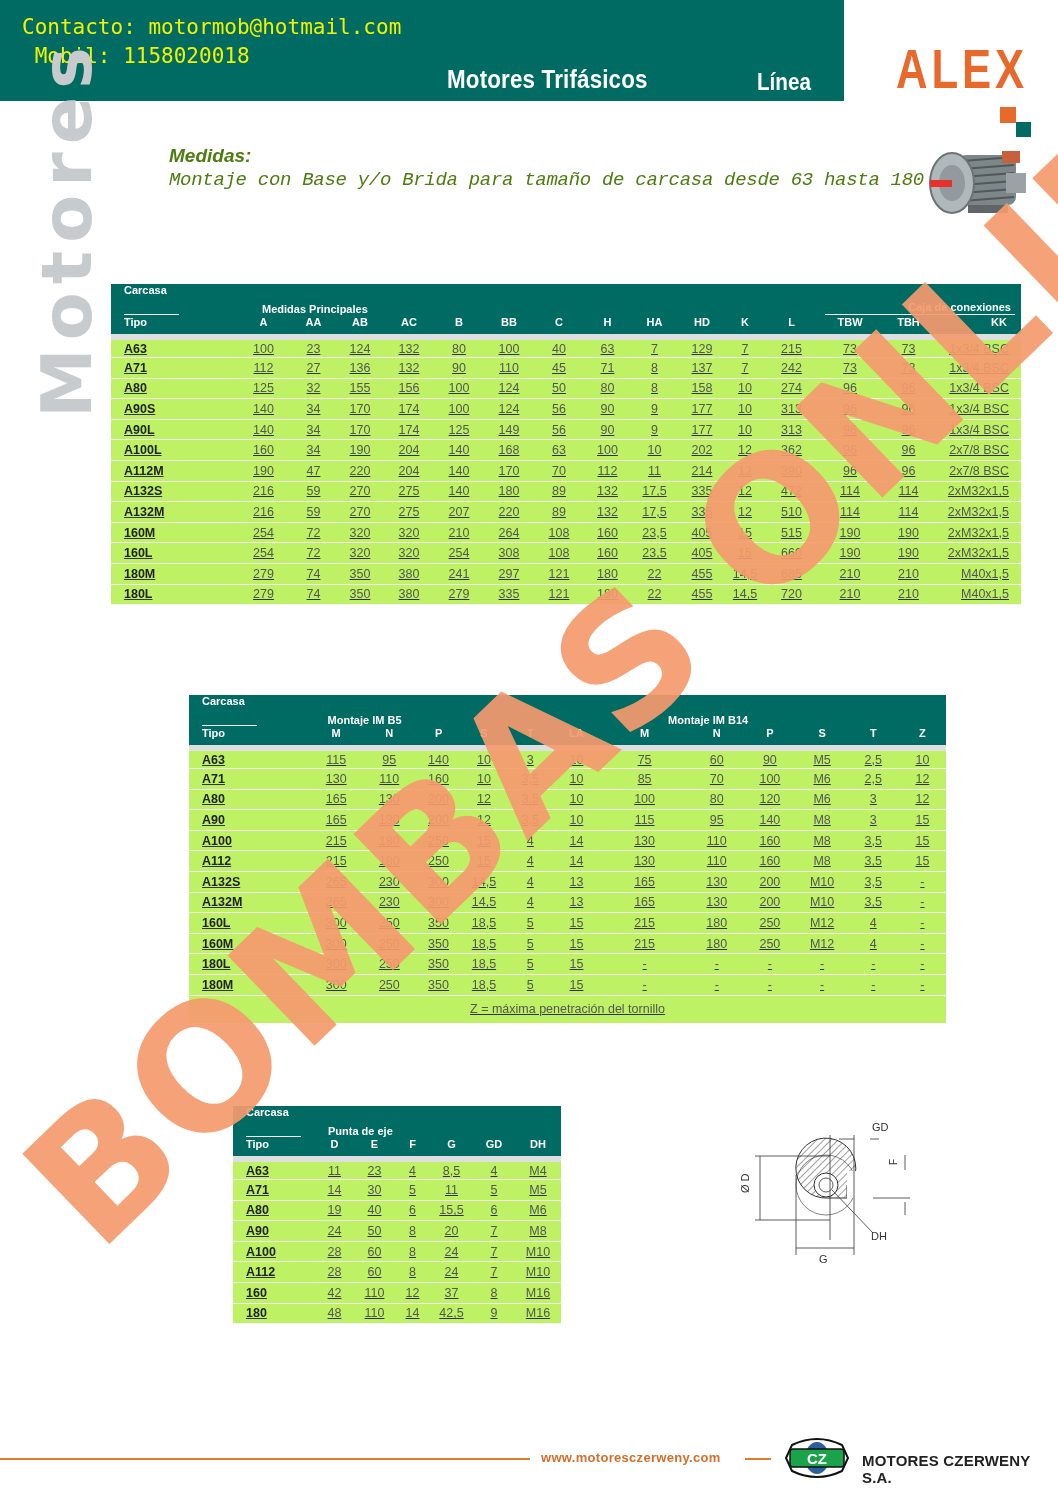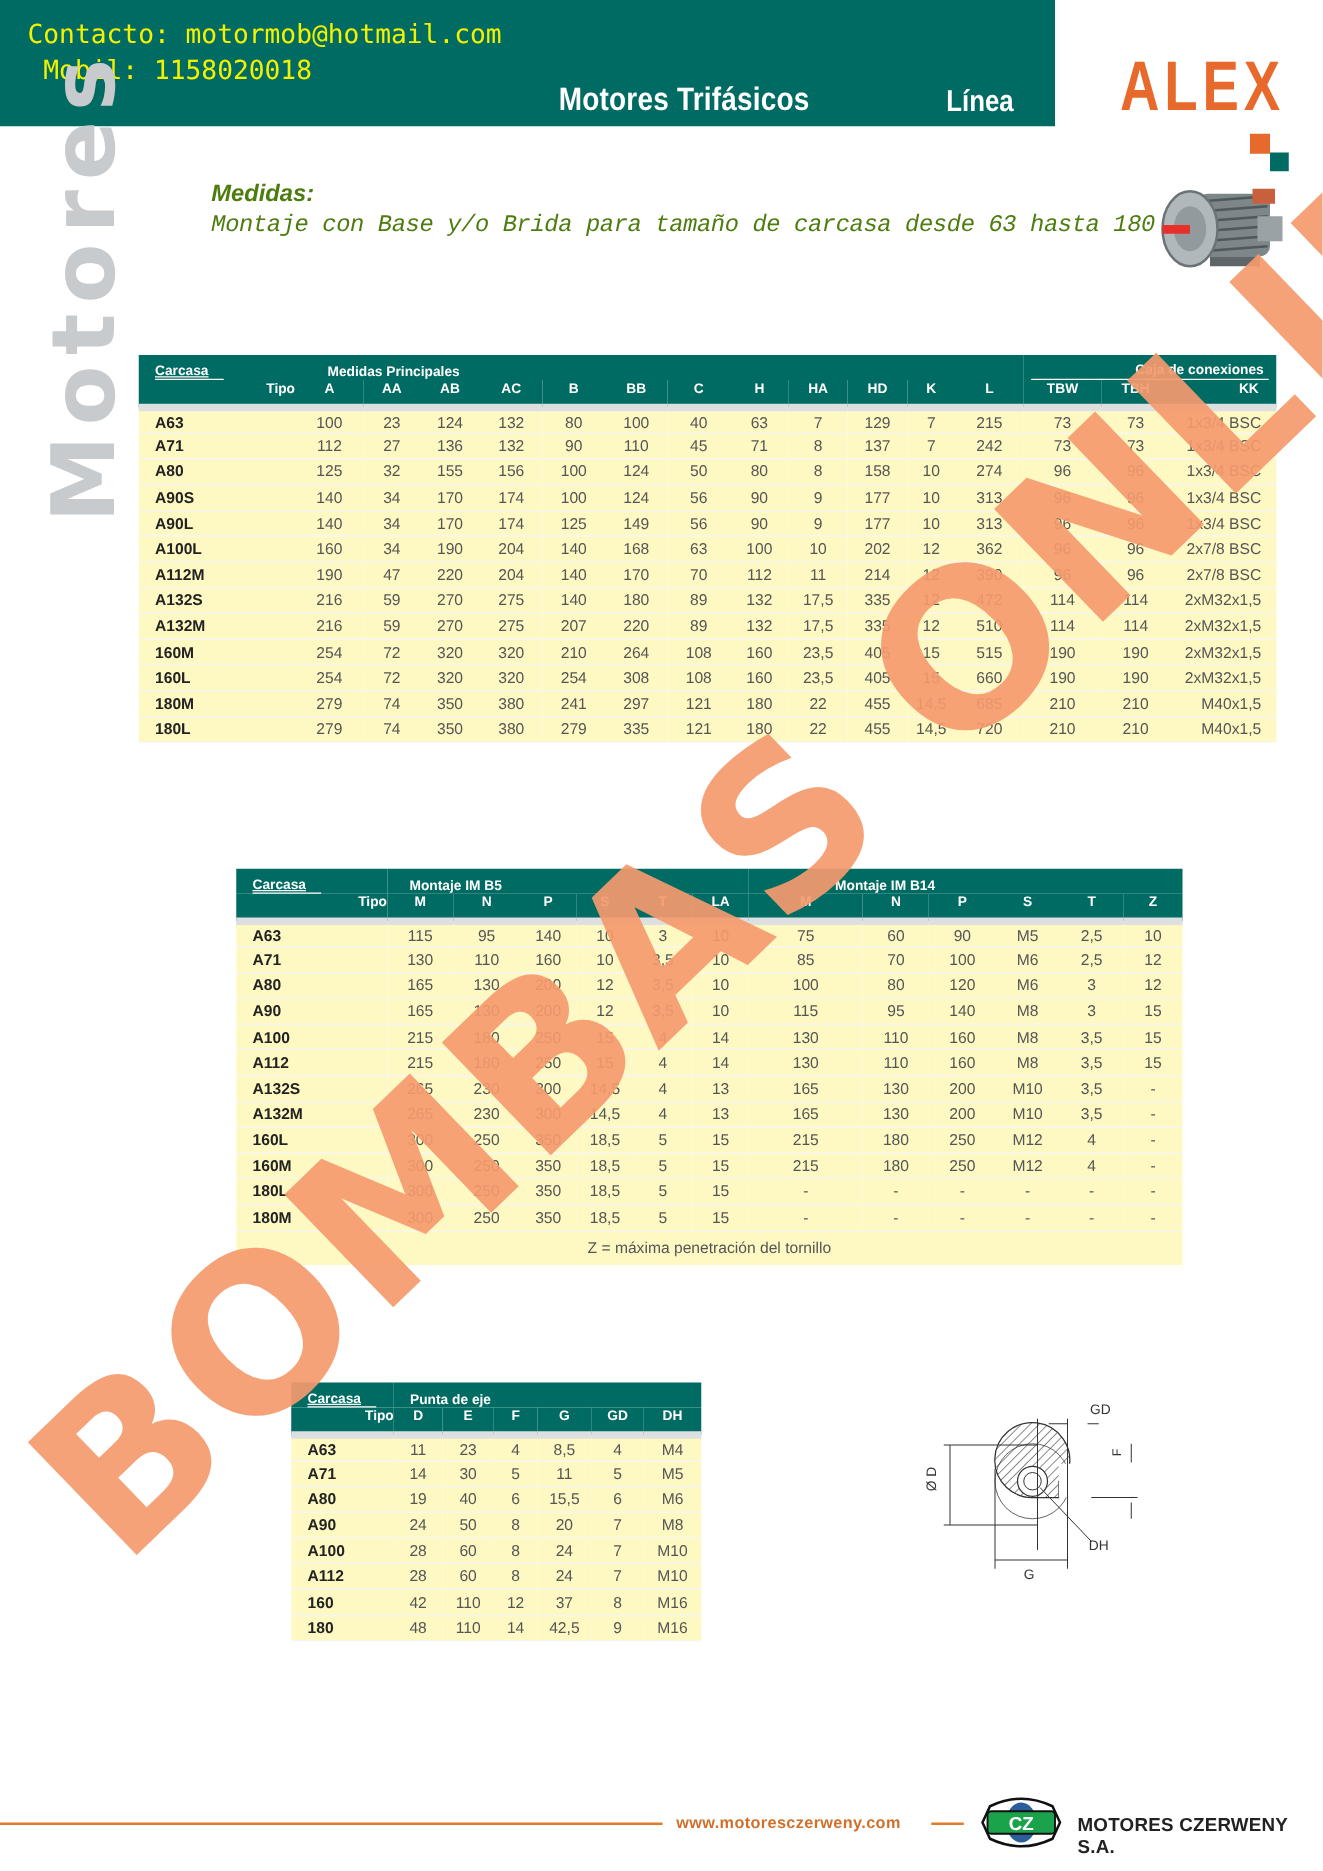--- a/index.html
+++ b/index.html
@@ -21,26 +21,26 @@
 
     .medidas { position: absolute; left: 169px; top: 145px; font-style: italic; color: #4d7c0f; }
     .medidas .h { font-weight: bold; font-size: 19px; }
     .medidas .s { font-size: 19px; margin-top: 2px; letter-spacing: -0.3px; font-family: Liberation Mono, monospace; }
 
     table.t { position: absolute; border-collapse: collapse; font-family: "Liberation Sans", sans-serif; }
     table.t thead tr { background: #006b62; color: #fff; }
     table.t thead th { font-weight: bold; font-size: 11px; text-align: center; padding: 0; }
     table.t thead tr.g th { height: 20px; vertical-align: bottom; text-align: left; }
     table.t thead tr.c th { height: 22px; vertical-align: top; padding-top: 1px; }
-    table.t tbody tr { background: #fef9c3; }
+    table.t tbody tr { background: #bef264; text-decoration: underline; }
     table.t tbody td { font-size: 12.5px; color: #555; text-align: center; height: 20.6px; border-bottom: 1.5px solid #f5f5f5; padding: 0; }
     table.t tbody td.tipo { text-align: left; font-weight: bold; color: #222; padding-left: 13px; }
     table.t tbody tr:first-child td { border-top: 6px solid #dedfe1; }
-    table.t th.tipoh { text-align: right; padding-left: 13px; }
-    .ul { display: inline-block; border-bottom: 1px solid #fff; padding-bottom: 0; width: 55px; text-decoration: underline; }
+    table.t th.tipoh { text-align: left; padding-left: 13px; }
+    .ul { display: inline-block; border-bottom: 1px solid #fff; padding-bottom: 18px; width: 55px; }
     .note { font-size: 11px; color: #444; text-align: left; padding-left: 13px; height: 28px !important; border-bottom: none !important; }
 
     .footer-line1 { position: absolute; left: 0; top: 1458px; width: 530px; height: 2px; background: #e07b2a; }
     .footer-line2 { position: absolute; left: 745px; top: 1458px; width: 26px; height: 2px; background: #e07b2a; }
     .footer-url { position: absolute; left: 541px; top: 1450px; font-size: 13px; font-weight: bold; color: #d0702a; letter-spacing: 0.3px; }
     .footer-logo { position: absolute; left: 782px; top: 1437px; width: 70px; height: 42px; }
     .footer-co { position: absolute; left: 862px; top: 1452px; font-size: 15px; font-weight: bold; color: #222; letter-spacing: 0.2px; }
 
     .diagram { position: absolute; left: 735px; top: 1115px; width: 200px; height: 150px; }
 

